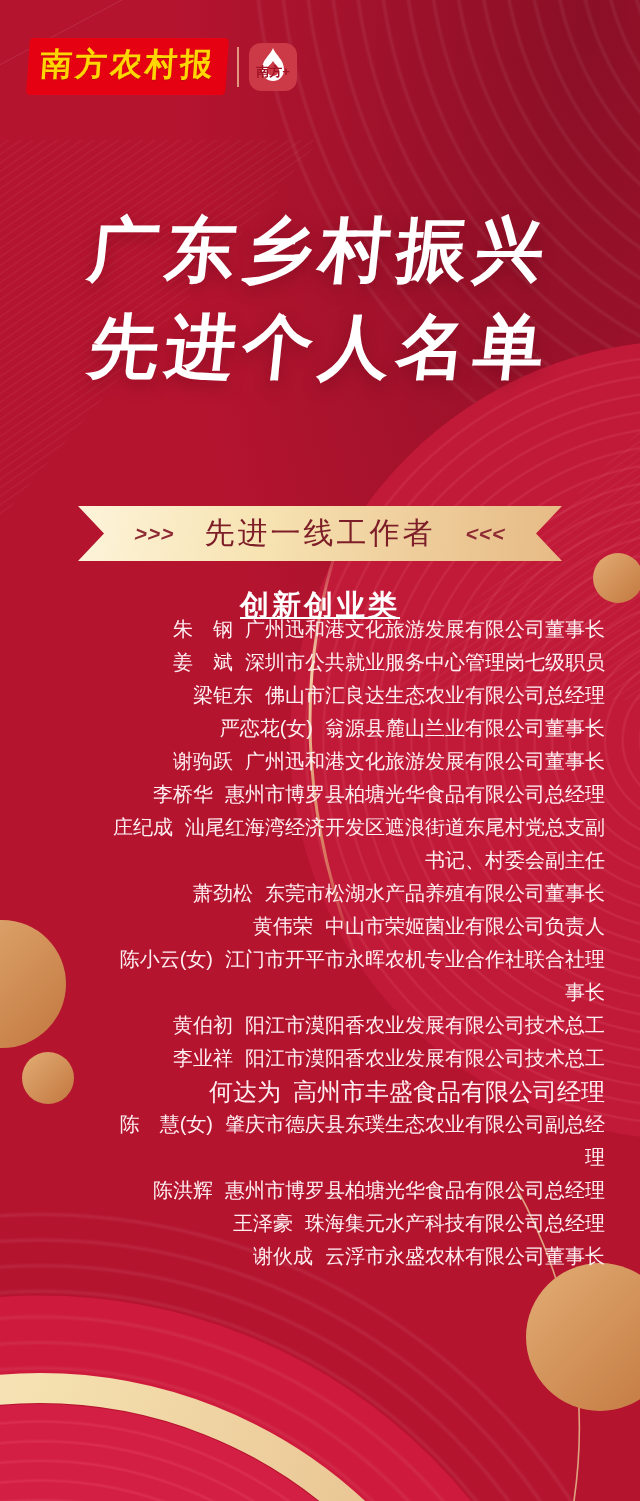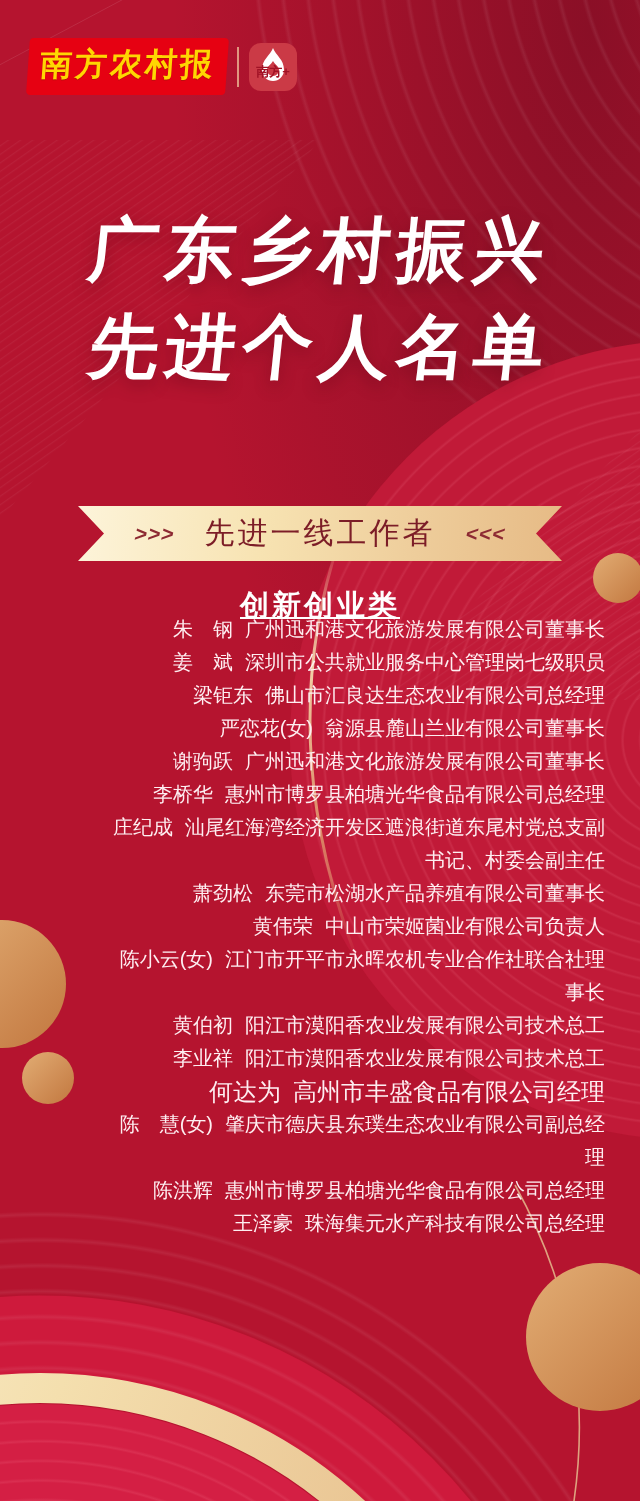--- a/index.html
+++ b/index.html
@@ -160,15 +160,16 @@
       <li class="row"><span class="pname">庄纪成</span><span class="prole">汕尾红海湾经济开发区遮浪街道东尾村党总支副书记、村委会副主任</span></li>
       <li class="row"><span class="pname">萧劲松</span><span class="prole">东莞市松湖水产品养殖有限公司董事长</span></li>
       <li class="row"><span class="pname">黄伟荣</span><span class="prole">中山市荣姬菌业有限公司负责人</span></li>
       <li class="row"><span class="pname">陈小云(女)</span><span class="prole">江门市开平市永晖农机专业合作社联合社理事长</span></li>
       <li class="row"><span class="pname">黄伯初</span><span class="prole">阳江市漠阳香农业发展有限公司技术总工</span></li>
       <li class="row"><span class="pname">李业祥</span><span class="prole">阳江市漠阳香农业发展有限公司技术总工</span></li>
       <li class="row"><span class="pname">何达为</span><span class="prole">高州市丰盛食品有限公司经理</span></li>
       <li class="row"><span class="pname">陈　慧(女)</span><span class="prole">肇庆市德庆县东璞生态农业有限公司副总经理</span></li>
       <li class="row"><span class="pname">陈洪辉</span><span class="prole">惠州市博罗县柏塘光华食品有限公司总经理</span></li>
       <li class="row"><span class="pname">王泽豪</span><span class="prole">珠海集元水产科技有限公司总经理</span></li>
+      <li class="row"><span class="pname">谢伙成</span><span class="prole">云浮市永盛农林有限公司董事长</span></li>
     </ul>
 
 </div>
 
 </body></html>

